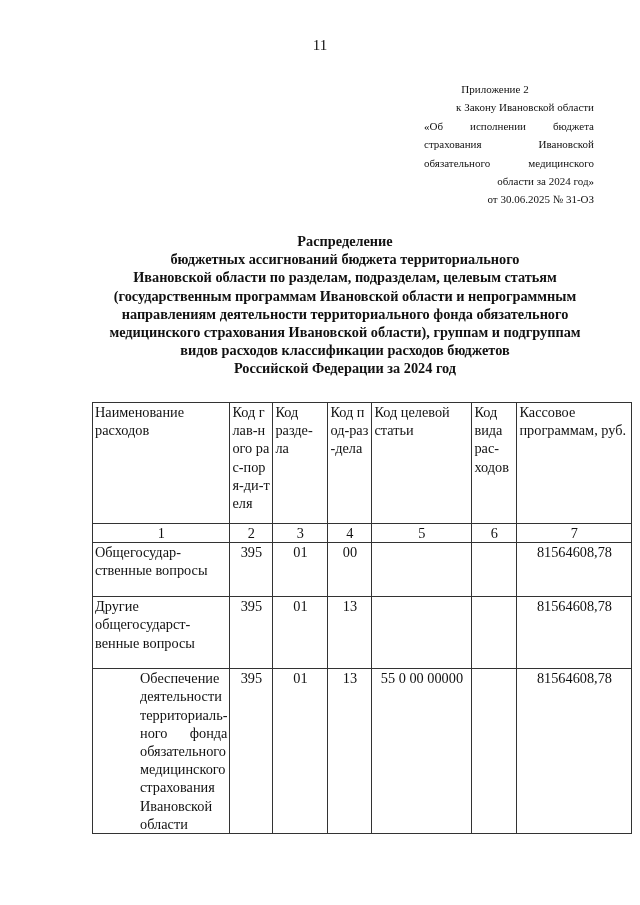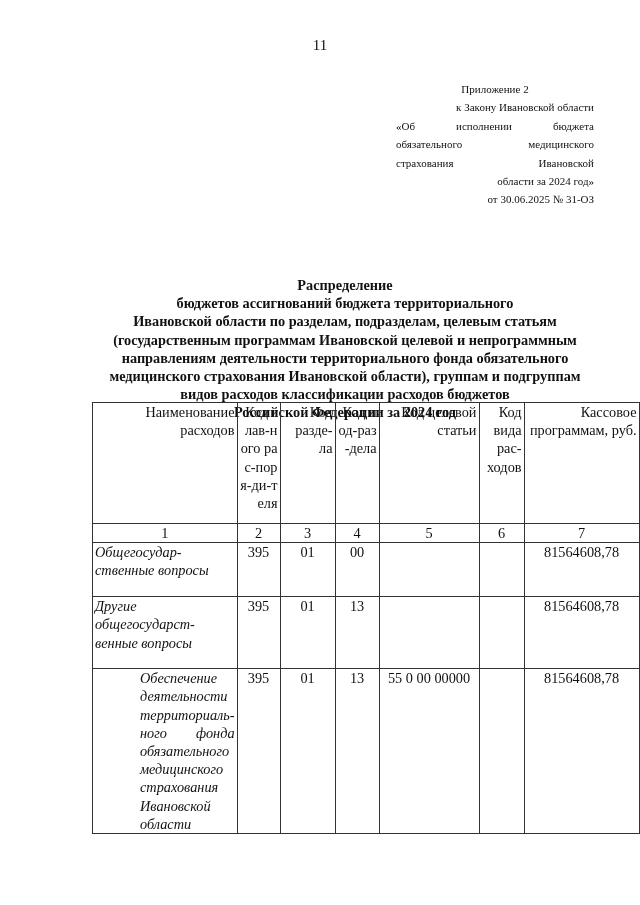--- a/index.html
+++ b/index.html
@@ -1,52 +1,52 @@
 <!DOCTYPE html>
 <html><head>
 <meta charset="utf-8">
 <style>
   html, body { margin: 0; padding: 0; background: #ffffff; }
   body { width: 640px; height: 905px; position: relative; overflow: hidden;
          font-family: "Liberation Serif", serif; color: #111; }
   .page-num { position: absolute; top: 37px; left: 0; width: 640px; text-align: center; font-size: 15px; }
   .appendix { position: absolute; top: 80px; left: 396px; width: 198px; font-size: 11px; line-height: 18.4px; font-family: Liberation Serif, serif; }
   .appendix .ttl { text-align: center; }
-  .appendix .j { text-align: justify; text-align-last: justify; }
+  .appendix .j { text-align: justify; text-align-last: justify; margin-left: 28px; }
   .appendix .l { text-align: right; }
   .heading { position: absolute; top: 232px; left: 80px; width: 530px; text-align: center;
-             font-weight: bold; font-size: 14.3px; line-height: 18.2px; margin-top: 44px; }
+             font-weight: bold; font-size: 14.3px; line-height: 18.2px; }
   table { position: absolute; top: 402px; left: 92px; border-collapse: collapse; font-size: 14.3px; line-height: 18.2px; }
   td, th { border: 1.3px solid #333; vertical-align: top; padding: 0 2px; font-weight: normal; }
-  th { text-align: right; height: 120px; margin-top: 12px; }
+  th { text-align: left; height: 120px; margin-top: 12px; }
   .numrow td { text-align: center; height: 17px; }
   .c { text-align: center; }
-  .name { text-align: left; font-style: italic; }
+  .name { text-align: left; }
   .name.just { text-align: justify; padding-left: 47px; }
 </style>
 </head>
 <body>
 
 <div class="page-num">11</div>
 
 <div class="appendix">
   <div class="ttl">Приложение 2</div>
   <div class="l">к Закону Ивановской области</div>
   <div class="j">«Об исполнении бюджета</div>
+  <div class="j">страхования Ивановской</div>
   <div class="j">обязательного медицинского</div>
-  <div class="j">страхования Ивановской</div>
   <div class="l">области за 2024 год»</div>
   <div class="l">от 30.06.2025 № 31-ОЗ</div>
 </div>
 
 <div class="heading">
   <div>Распределение</div>
-  <div>бюджетов ассигнований бюджета территориального</div>
+  <div>бюджетных ассигнований бюджета территориального</div>
   <div>Ивановской области по разделам, подразделам, целевым статьям</div>
-  <div>(государственным программам Ивановской целевой и непрограммным</div>
+  <div>(государственным программам Ивановской области и непрограммным</div>
   <div>направлениям деятельности территориального фонда обязательного</div>
   <div>медицинского страхования Ивановской области), группам и подгруппам</div>
   <div>видов расходов классификации расходов бюджетов</div>
   <div>Российской Федерации за 2024 год</div>
 </div>
 
 <table>
   <colgroup>
     <col style="width:108px">
       <col style="width:43px">

